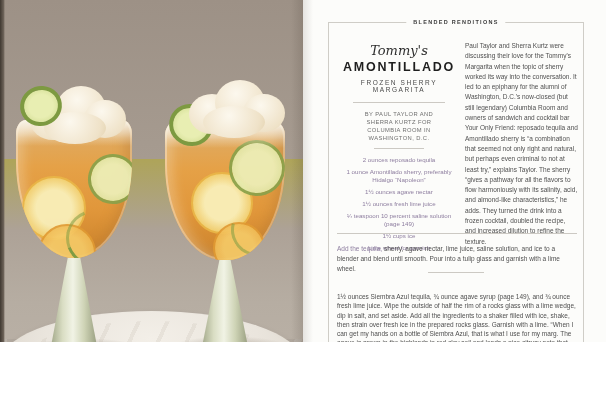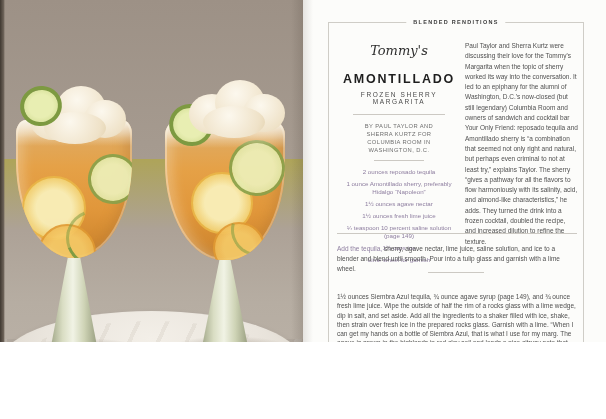--- a/index.html
+++ b/index.html
@@ -87,21 +87,21 @@
   .gutter { position:absolute; left:0; top:0; width:10px; height:100%;
     background:linear-gradient(90deg, rgba(90,78,66,.14), rgba(90,78,66,0)); }
   .frame { position:absolute; left:25px; top:22px; width:256px; height:369px; border:1px solid #cfcdc7; }
 
   .chapter { position:absolute; top:-4px; left:50%; transform:translateX(-50%);
     background:#fcfcfa; padding:0 7px; font-size:5.5px; letter-spacing:1.3px;
     color:#3c3c3c; white-space:nowrap; font-weight:bold; }
 
   .col-left { position:absolute; left:8px; top:20px; width:124px; text-align:center; }
   .t-script { font-family:"DejaVu Serif", serif; font-style:italic; font-size:13px; color:#2e2e2e; line-height:16px; }
-  .t-main  { font-size:12.5px; font-weight:bold; letter-spacing:1.8px; color:#1e1e1e; line-height:15px; margin-top:13px; }
+  .t-main  { font-size:12.5px; font-weight:bold; letter-spacing:1.8px; color:#1e1e1e; line-height:15px; margin-top:1px; }
   .t-sub   { font-size:6.5px; letter-spacing:1.6px; color:#4a4a4a; margin-top:4px; }
   .hr { border:0; border-top:1px solid #ccc9c3; }
   .hr1 { width:92px; margin:9px auto 7px; }
   .hr2 { width:50px; margin:6px auto 7px; }
   .byline { font-size:5.8px; line-height:8px; letter-spacing:.4px; color:#6f6f6f; width:96px; margin:0 auto; }
   .ingredients { list-style:none; font-size:6.2px; line-height:8px; color:#8d7d9f; }
   .ingredients li { margin-bottom:4px; width:112px; margin-left:auto; margin-right:auto; }
 
   .col-right { position:absolute; left:136px; top:18px; width:113px; }
   .intro { font-size:6.5px; line-height:10.3px; color:#4f4f4f; }

